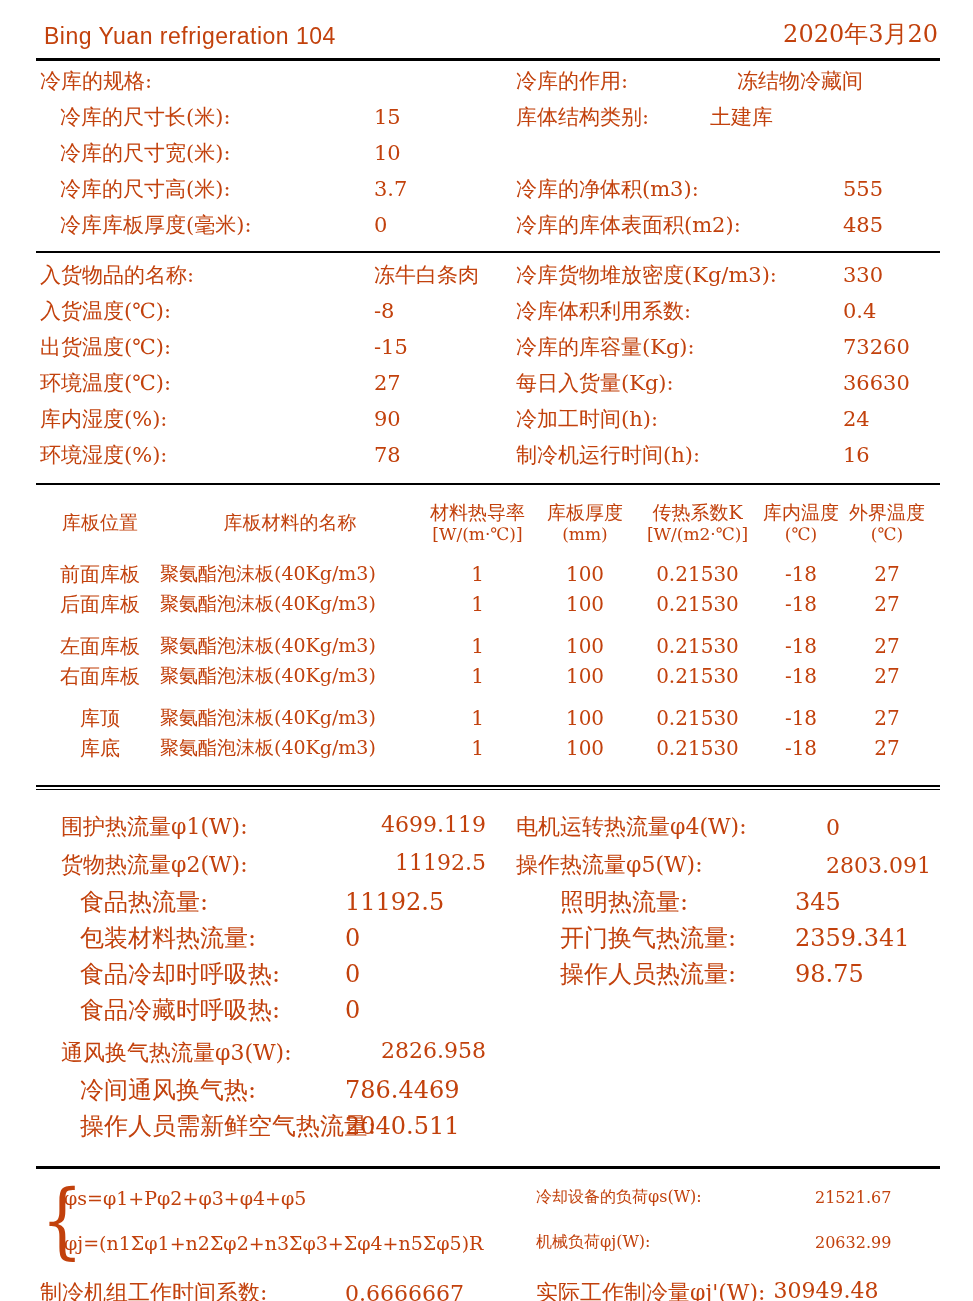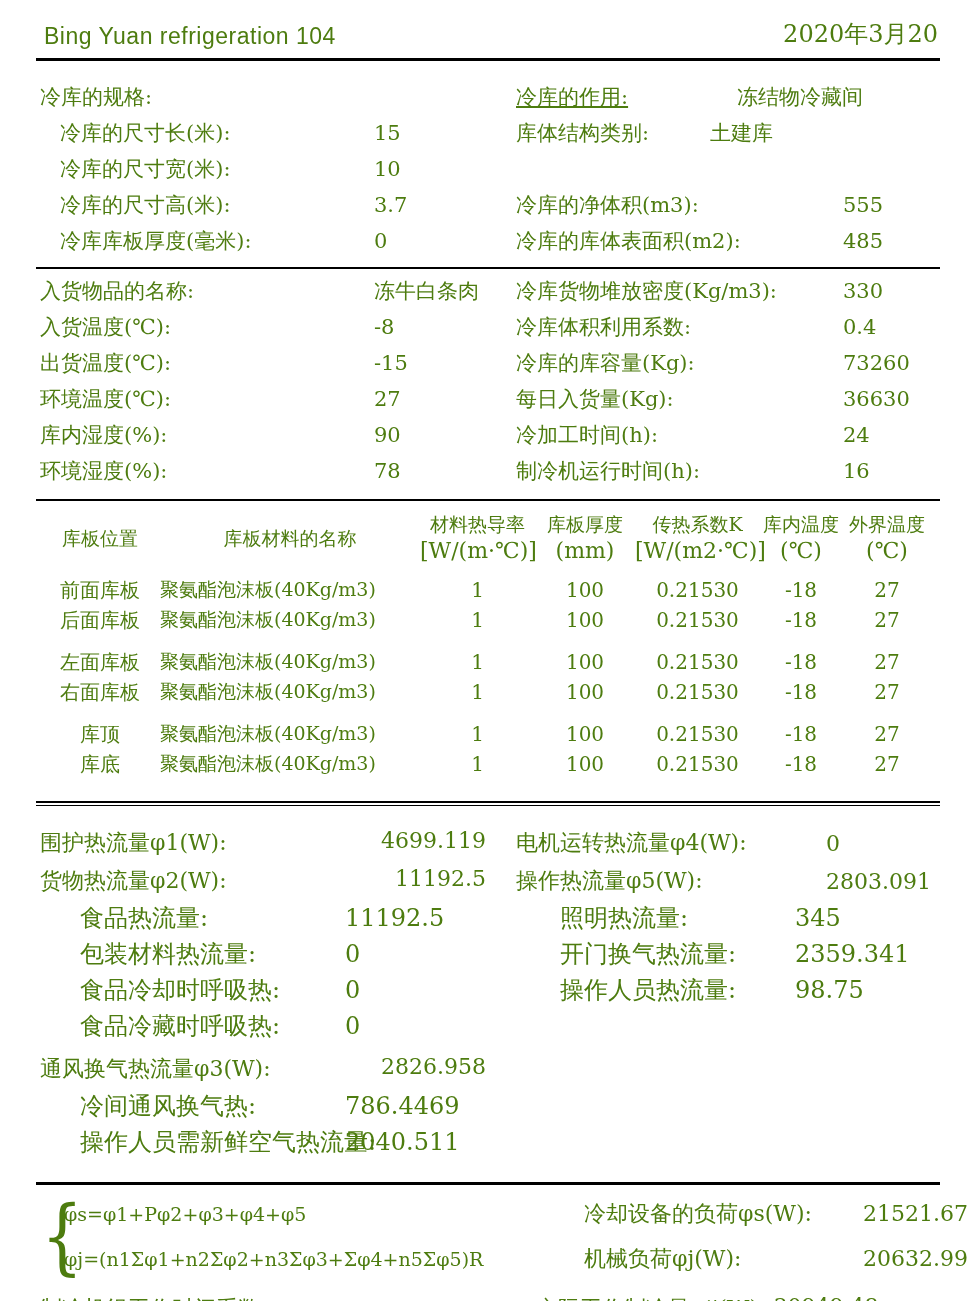--- a/index.html
+++ b/index.html
@@ -1,79 +1,79 @@
 <!DOCTYPE html>
 <html><head>
 <meta charset="utf-8">
 <style>
   html,body{margin:0;padding:0;background:#e8e8e8;}
-  .page{width:973px;height:1301px;background:#ffffff;color:#4d7c0f;position:relative;overflow:hidden;
+  .page{width:973px;height:1301px;background:#ffffff;color:#c2410c;position:relative;overflow:hidden;
         font-family:"DejaVu Serif","Liberation Serif",serif;box-sizing:border-box;}
   .rule{margin-left:36px;margin-right:33px;}
   .rule-thick{border-top:3px solid #000;}
   .rule-med{border-top:2px solid #000;}
   .rule-double{height:2px;border-top:2px solid #000;border-bottom:1px solid #000;}
   
   .hdr{display:flex;justify-content:space-between;align-items:flex-end;padding:14px 35px 8px 44px;height:36px;box-sizing:content-box;}
   .hdr-title{font-family:"Liberation Sans",sans-serif;font-size:23px;letter-spacing:.5px;}
   .hdr-date{font-size:24px;}
   
   .sect{padding:0 33px 0 40px;}
   .pair-row{display:grid;grid-template-columns:476px 424px;height:36px;align-items:center;font-size:21px;}
   .cell{display:flex;align-items:center;white-space:nowrap;}
   .l-lbl{width:334px;box-sizing:border-box;flex:0 0 auto;}
   .ind .l-lbl{padding-left:20px;}
   .r-lbl{width:327px;box-sizing:border-box;flex:0 0 auto;}
-  .r-lbl.w-mid{width:221px;text-decoration:underline;}
+  .r-lbl.w-mid{width:221px;}
   .r-lbl.w-near{width:194px;}
   
   .ptable{padding:0 33px 0 40px;}
   .tgrid{display:grid;grid-template-columns:120px 260px 115px 100px 125px 82px 90px;}
   .thead{margin-top:10px;height:56px;font-size:19px;}
   .th{display:flex;flex-direction:column;justify-content:center;text-align:center;line-height:1.25;}
-  .th-unit{font-size:22px;}
+  .th-unit{font-size:17px;}
   .trow{height:30px;align-items:center;font-size:20px;margin-top:0;}
   .trow.gap{margin-top:12px;}
   .td{text-align:center;}
   .td-pos{text-align:center;}
   .td-mat{text-align:left;font-size:19px;}
   
   .heat-main{display:grid;grid-template-columns:476px 424px;height:38px;align-items:center;font-size:22px;}
-  .hm-left{display:flex;white-space:nowrap;}
+  .hm-left{display:flex;white-space:nowrap;margin-left:21px;}
   .hm-val{flex:1;text-align:right;padding-right:30px;}
   .hr-lbl{width:310px;flex:0 0 auto;}
   .heat-sub{display:grid;grid-template-columns:476px 424px;height:36px;align-items:center;font-size:24px;}
   .hs-lbl{width:305px;padding-left:40px;box-sizing:border-box;flex:0 0 auto;}
   .hrs-lbl{width:279px;padding-left:44px;box-sizing:border-box;flex:0 0 auto;}
   
   .summary{padding:6px 33px 0 40px;display:grid;grid-template-columns:476px 424px;}
   .formula-block{position:relative;padding-left:24px;}
   .brace{position:absolute;left:-4px;top:0px;font-size:82px;font-weight:400;line-height:92px;
          font-family:"DejaVu Serif",serif;transform:scaleX(.8);}
   .formula{font-size:19px;height:45px;display:flex;align-items:center;white-space:nowrap;}
   .sum-right{padding-left:20px;}
-  .sum-row{display:flex;align-items:center;height:45px;font-size:22px;white-space:nowrap;margin-left:48px;}
+  .sum-row{display:flex;align-items:center;height:45px;font-size:16px;white-space:nowrap;}
   .sr-lbl{width:279px;flex:0 0 auto;}
   .bottom-row{padding:6px 33px 0 40px;display:grid;grid-template-columns:476px 424px;align-items:center;height:44px;font-size:22px;}
   .b-lbl{width:305px;flex:0 0 auto;}
   .b-right{padding-left:20px;display:flex;white-space:nowrap;}
   .b-rlbl{flex:0 0 auto;padding-right:8px;}
 </style>
 </head>
 <body>
 
 <div class="page">
 
   <div class="hdr">
     <span class="hdr-title">Bing Yuan refrigeration 104</span>
     <span class="hdr-date">2020年3月20</span>
   </div>
   <div class="rule rule-thick"></div>
 
-  <div class="sect" style="padding-top:18px;">
+  <div class="sect" style="padding-top:2px;">
     <div class="pair-row">
       <div class="cell">
           <span class="l-lbl">冷库的规格:</span>
           <span></span>
         </div>
       <div class="cell">
           <span class="r-lbl w-mid">冷库的作用:</span>
           <span>冻结物冷藏间</span>
         </div>
     </div>

